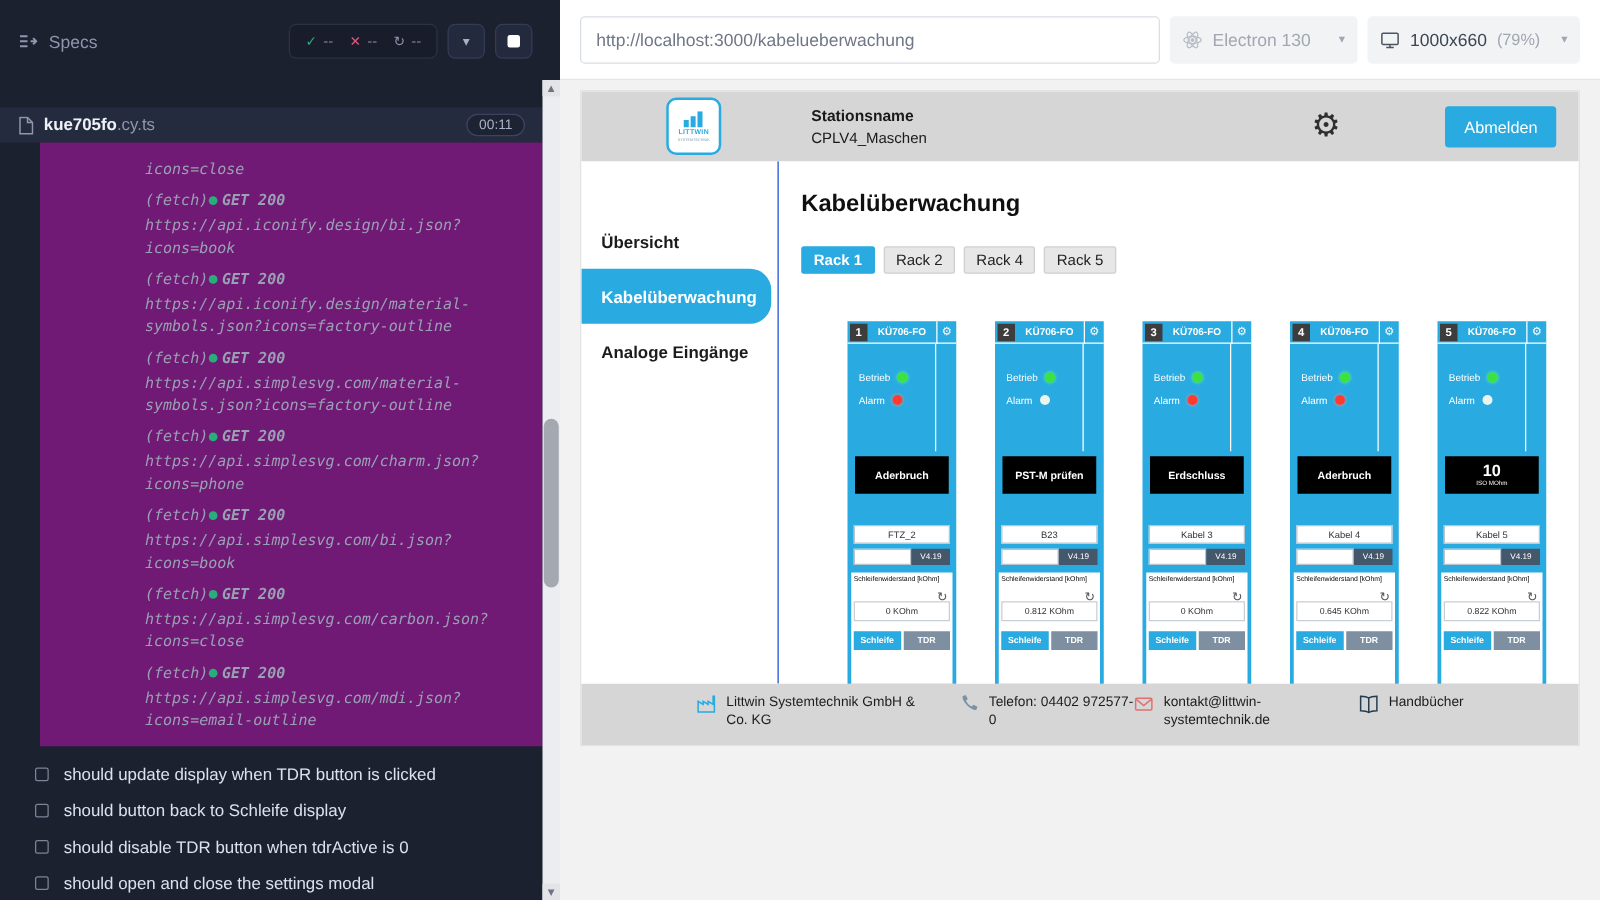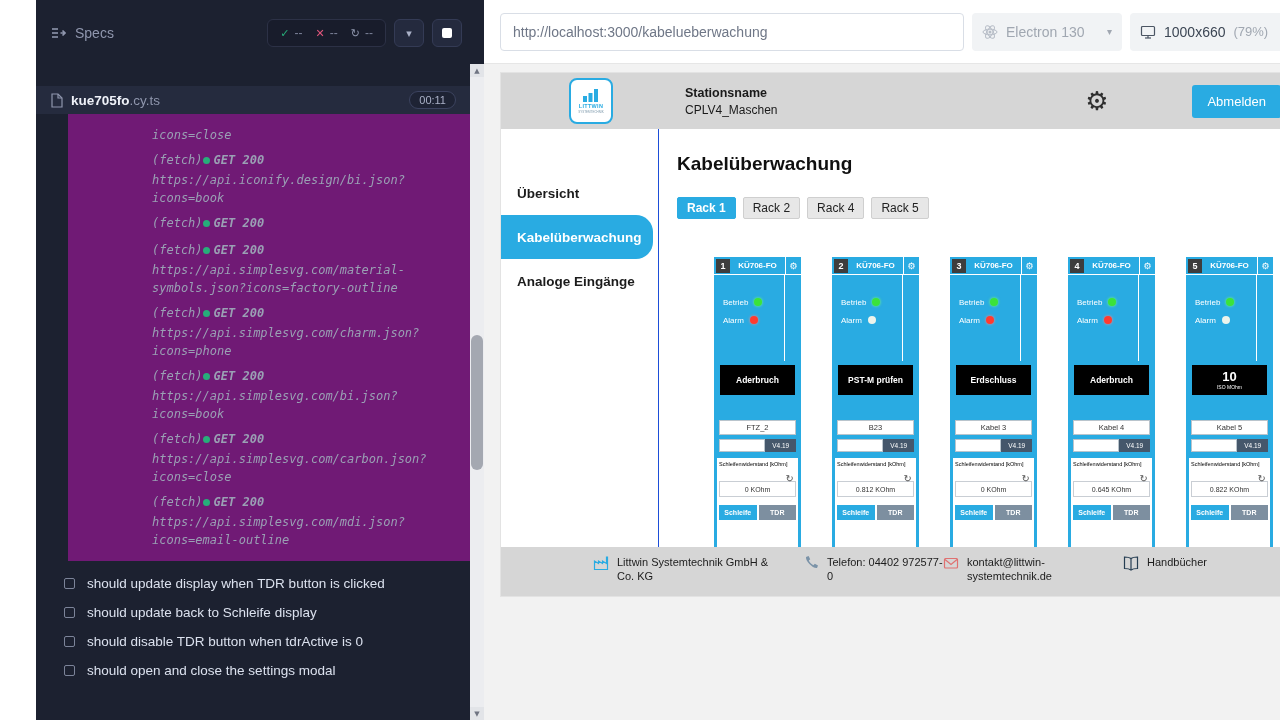--- a/index.html
+++ b/index.html
@@ -1,17 +1,17 @@
 <!DOCTYPE html>
 <html><head>
 <meta charset="utf-8">
 <style>
   * { box-sizing: border-box; margin: 0; padding: 0; }
   html,body { width:1280px; height:720px; overflow:hidden; font-family:"Liberation Sans",sans-serif; }
-  .root { display:flex; width:1280px; height:720px;padding-left:36px; }
+  .root { display:flex; width:1280px; height:720px; }
 
   
   aside.cy { width:448px; flex:0 0 auto; position:relative; background:#1c2130; }
   .cy-inner { position:absolute; top:0; left:0; right:14px; bottom:0; }
   .cy-topbar { height:66px; display:flex; align-items:center; justify-content:space-between; padding:0 8px 0 14px; }
   .cy-specs { display:flex; align-items:center; gap:9px; color:#8f96ad; font-size:14px; cursor:pointer; }
   .cy-controls { display:flex; align-items:center; gap:8px; }
   .cy-stats { display:flex; align-items:center; gap:13px; height:28px; padding:0 12px; background:#181c2b; border:1px solid #2c3146; border-radius:6px; font-size:12px; color:#7c8299; }
   .stat { display:flex; align-items:center; gap:5px; }
   .stat i { font-style:normal; font-family:"DejaVu Sans",sans-serif; font-size:11px; }
@@ -180,20 +180,21 @@
   </div>
 
   <div class="log-entry">
     <div class="log-head">
       <span class="log-cmd">(fetch)</span>
       <span class="log-status">
                   <i class="dot"></i>
                   <span>GET 200</span>
                 </span>
     </div>
+    <div class="log-url">https://api.iconify.design/material-symbols.json?icons=factory-outline</div>
   </div>
 
   <div class="log-entry">
     <div class="log-head">
       <span class="log-cmd">(fetch)</span>
       <span class="log-status">
                   <i class="dot"></i>
                   <span>GET 200</span>
                 </span>
     </div>
@@ -247,21 +248,21 @@
       </div>
 
       <ul class="cy-tests">
   <li class="test">
     <span class="test-box"></span>
     <span>should update display when TDR button is clicked</span>
   </li>
 
   <li class="test">
     <span class="test-box"></span>
-    <span>should update back to Schleife display</span>
+    <span>should button back to Schleife display</span>
   </li>
 
   <li class="test">
     <span class="test-box"></span>
     <span>should disable TDR button when tdrActive is 0</span>
   </li>
 
   <li class="test">
     <span class="test-box"></span>
     <span>should open and close the settings modal</span>

